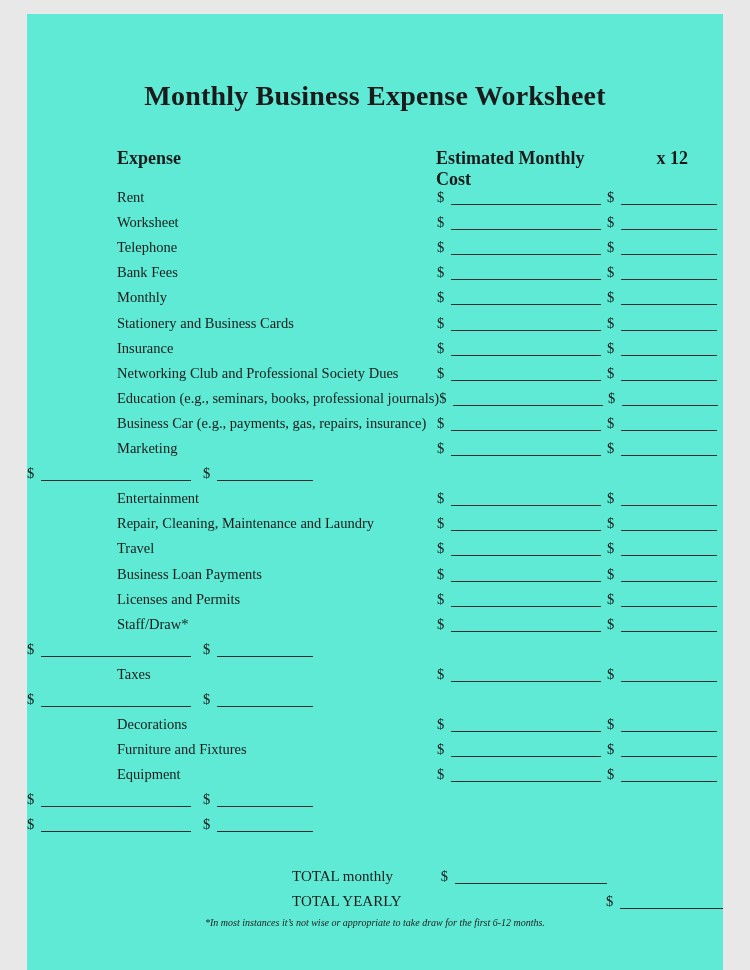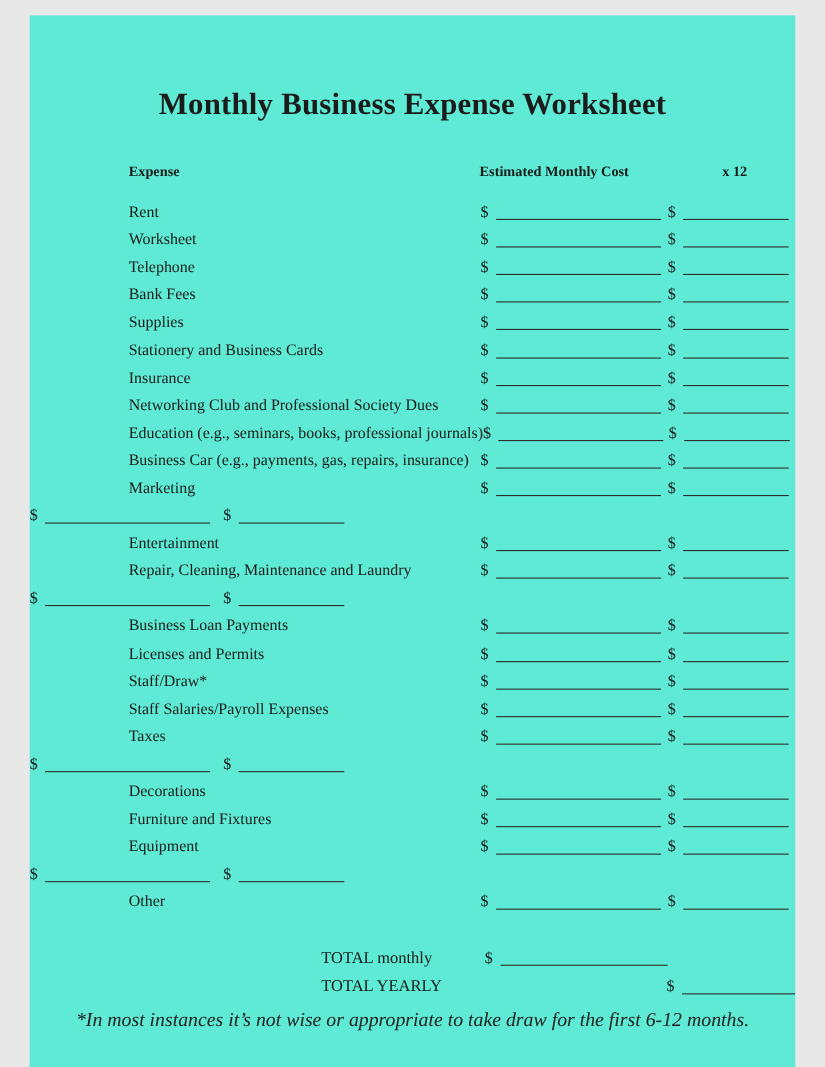--- a/index.html
+++ b/index.html
@@ -20,29 +20,29 @@
     font-size: 28px;
     font-weight: bold;
     letter-spacing: 0.2px;
   }
   .header-row {
     display: flex;
     align-items: baseline;
     margin-top: 36px;
     height: 25px;
     font-weight: bold;
-    font-size: 13px;
+    font-size: 18px;
   }
   .col-label  { margin-left: 90px; width: 331px; }
   .col-monthly { width: 176px; }
   .col-x12 { width: 120px; padding-left: 51px; white-space: nowrap; }
   .rows { margin-top: 8px; }
   .row, .total-row {
     display: flex;
-    align-items: center;
+    align-items: flex-end;
     height: 25.1px;
     font-size: 14.5px;
   }
   .row .label { margin-left: 90px; width: 331px; white-space: nowrap; }
   .cell { display: flex; align-items: baseline; }
   .cell.monthly { width: 176px; }
   .cell.x12 { width: 120px; }
   .dollar { display: inline-block; width: 14px; font-size: 14.5px; }
   .blank {
     display: inline-block;
@@ -55,21 +55,21 @@
   .blank.x12-w { width: 96px; }
   .blank.total-monthly-w { width: 152px; }
   .blank.total-yearly-w { width: 103px; }
   .totals { margin-top: 26px; }
   .total-row { font-size: 15px; }
   .total-label { margin-left: 265px; width: 156px; white-space: nowrap; }
   .footnote {
     margin-top: 7px;
     text-align: center;
     font-style: italic;
-    font-size: 18px;
+    font-size: 10px;
     color: #222222;
   }
 </style>
 </head>
 <body>
 
 <div class="page">
 
   <div class="title">Monthly Business Expense Worksheet</div>
 
@@ -123,21 +123,21 @@
           <span class="dollar">$</span>
           <span class="blank monthly-w"></span>
         </span>
         <span class="cell x12">
           <span class="dollar">$</span>
           <span class="blank x12-w"></span>
         </span>
       </div>
 
       <div class="row">
-        <span class="label">Supplies</span>
+        <span class="label">Monthly</span>
         <span class="cell monthly">
           <span class="dollar">$</span>
           <span class="blank monthly-w"></span>
         </span>
         <span class="cell x12">
           <span class="dollar">$</span>
           <span class="blank x12-w"></span>
         </span>
       </div>
 
@@ -242,20 +242,21 @@
           <span class="dollar">$</span>
           <span class="blank monthly-w"></span>
         </span>
         <span class="cell x12">
           <span class="dollar">$</span>
           <span class="blank x12-w"></span>
         </span>
       </div>
 
       <div class="row">
+        <span class="label">Travel</span>
         <span class="cell monthly">
           <span class="dollar">$</span>
           <span class="blank monthly-w"></span>
         </span>
         <span class="cell x12">
           <span class="dollar">$</span>
           <span class="blank x12-w"></span>
         </span>
       </div>
 
@@ -289,21 +290,20 @@
           <span class="dollar">$</span>
           <span class="blank monthly-w"></span>
         </span>
         <span class="cell x12">
           <span class="dollar">$</span>
           <span class="blank x12-w"></span>
         </span>
       </div>
 
       <div class="row">
-        <span class="label">Staff Salaries/Payroll Expenses</span>
         <span class="cell monthly">
           <span class="dollar">$</span>
           <span class="blank monthly-w"></span>
         </span>
         <span class="cell x12">
           <span class="dollar">$</span>
           <span class="blank x12-w"></span>
         </span>
       </div>
 
@@ -371,21 +371,20 @@
           <span class="dollar">$</span>
           <span class="blank monthly-w"></span>
         </span>
         <span class="cell x12">
           <span class="dollar">$</span>
           <span class="blank x12-w"></span>
         </span>
       </div>
 
       <div class="row">
-        <span class="label">Other</span>
         <span class="cell monthly">
           <span class="dollar">$</span>
           <span class="blank monthly-w"></span>
         </span>
         <span class="cell x12">
           <span class="dollar">$</span>
           <span class="blank x12-w"></span>
         </span>
       </div>
     </div>

